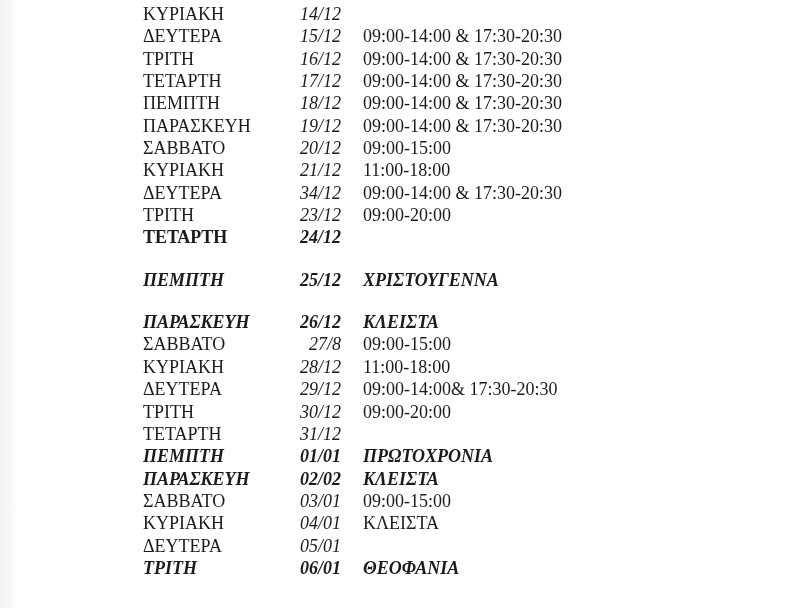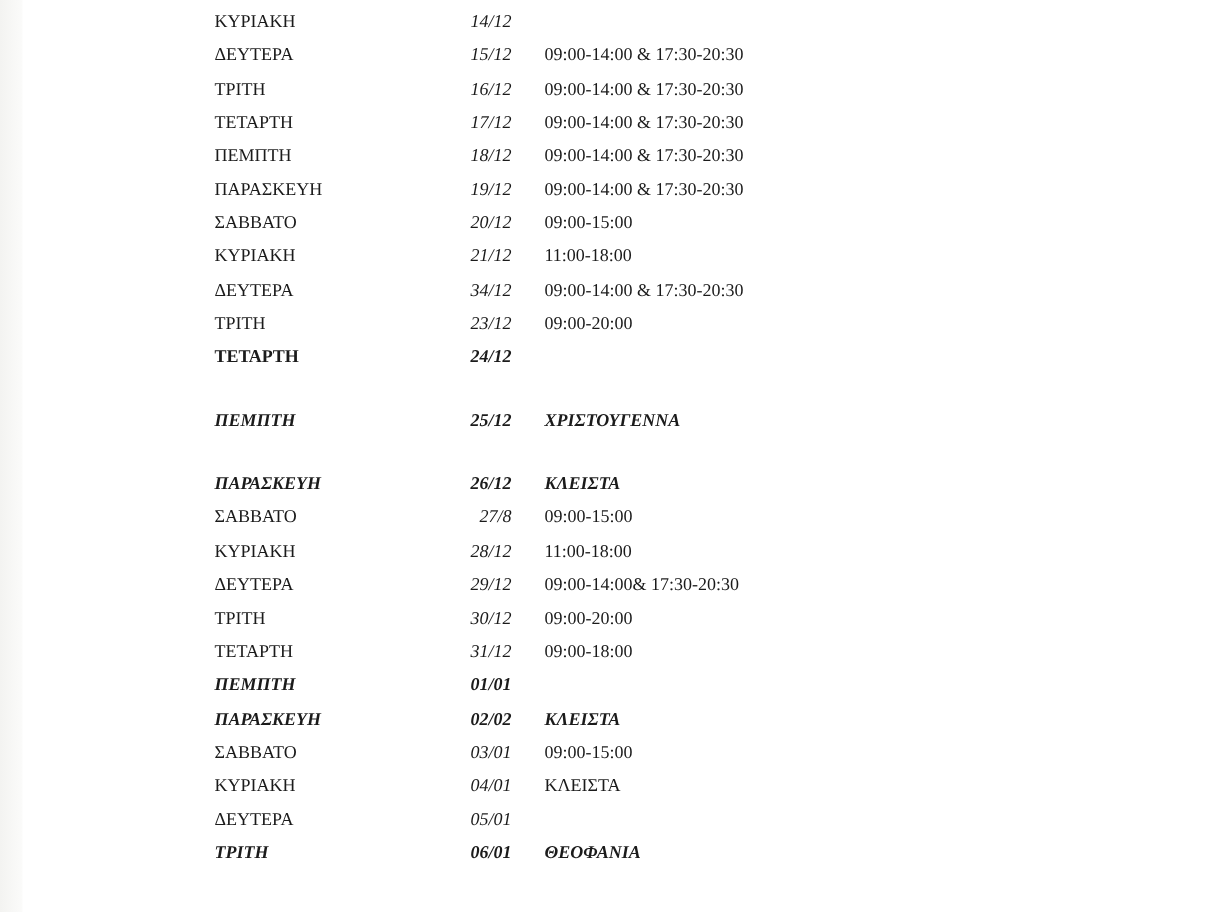--- a/index.html
+++ b/index.html
@@ -27,21 +27,21 @@
   .schedule {
     position: absolute;
     left: 143px;
     top: 3px;
   }
   .row {
     display: flex;
     align-items: baseline;
     height: 22.35px;
     line-height: 22.35px;
-    font-size: 12px;
+    font-size: 18px;
     white-space: nowrap;
   }
   .row.gap {
     margin-top: 20px;
   }
   .cell-day {
     display: inline-block;
     width: 152px;
   }
   .cell-date {
@@ -169,26 +169,26 @@
 
   <div class="row regular">
     <span class="cell-day">ΤΡΙΤΗ</span>
     <span class="cell-date">30/12</span>
     <span class="cell-hours">09:00-20:00</span>
   </div>
 
   <div class="row regular">
     <span class="cell-day">ΤΕΤΑΡΤΗ</span>
     <span class="cell-date">31/12</span>
-    <span class="cell-hours">09:00-18:00</span>
   </div>
 
   <div class="row bolditalic">
     <span class="cell-day">ΠΕΜΠΤΗ</span>
     <span class="cell-date">01/01</span>
+    <span class="cell-hours">ΠΡΩΤΟΧΡΟΝΙΑ</span>
   </div>
 
   <div class="row bolditalic">
     <span class="cell-day">ΠΑΡΑΣΚΕΥΗ</span>
     <span class="cell-date">02/02</span>
     <span class="cell-hours">ΚΛΕΙΣΤΑ</span>
   </div>
 
   <div class="row regular">
     <span class="cell-day">ΣΑΒΒΑΤΟ</span>

